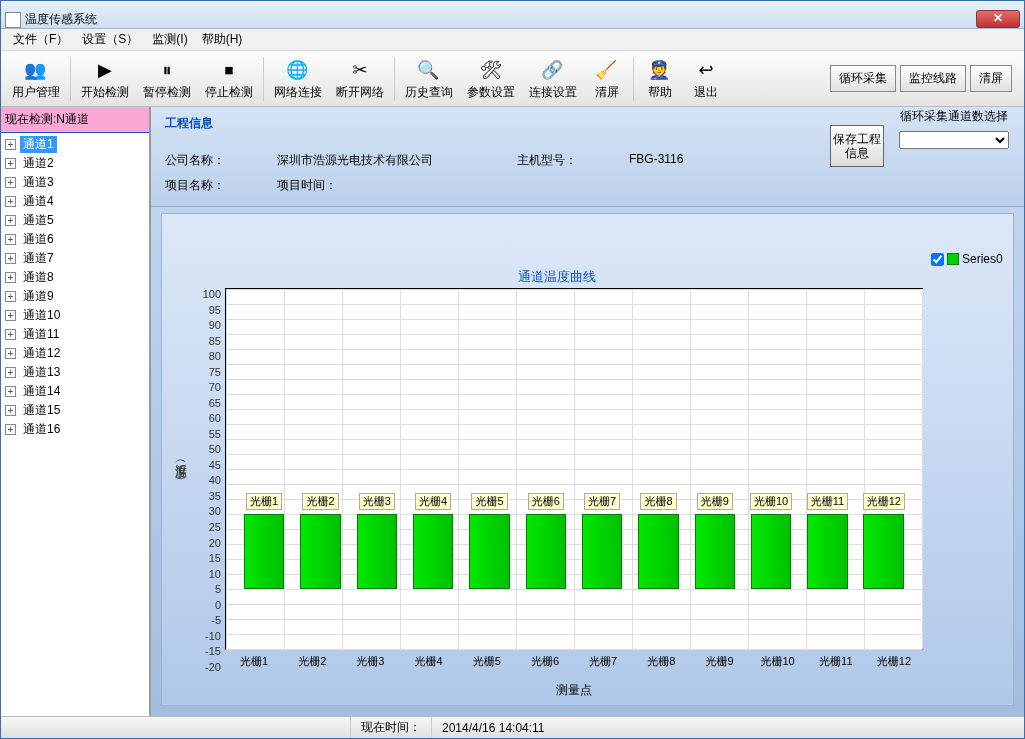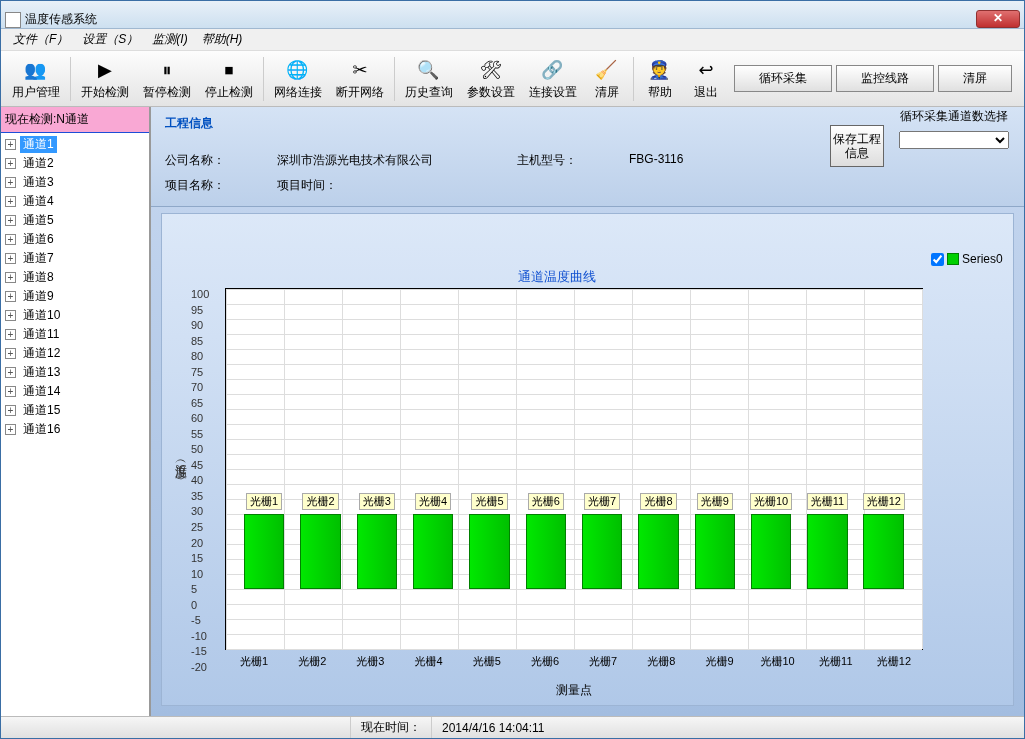--- a/index.html
+++ b/index.html
@@ -3,27 +3,27 @@
 <meta charset="utf-8">
 <style>
 * { box-sizing: border-box; margin: 0; padding: 0; font-family: "Microsoft YaHei", SimSun, sans-serif; font-size: 12px; }
 body { background: #fff; width: 1025px; height: 739px; overflow: hidden; }
 .window { border: 1px solid #3a6ea5; width: 1025px; height: 739px; display: flex; flex-direction: column; }
 .titlebar { height: 28px; background: linear-gradient(#e8f0f8,#cde0f0); display: flex; align-items: flex-end; padding: 0 4px; border-bottom: 1px solid #a0b8d0; }
 .titlebar .icon { width: 16px; height: 16px; margin-right: 4px; display:inline-block; border:1px solid #888; background:#fff; }
 .titlebar .title { flex:1; }
 .closebtn { width: 44px; height: 18px; background: linear-gradient(#e07070,#c03030); border:1px solid #903030; border-radius:3px; color:#fff; text-align:center; line-height:14px; font-weight:bold; cursor:pointer; }
 .menubar { height: 22px; background:#f0f0f0; display:flex; align-items:center; padding:0 6px; gap:2px; border-bottom:1px solid #ddd;}
-.menubar span { padding:2px 6px; cursor:pointer;font-style:italic; }
+.menubar span { padding:2px 6px; cursor:pointer; }
 .toolbar { height: 56px; background:linear-gradient(#fdfdfd,#e4e4e4); border-bottom:1px solid #bbb; display:flex; align-items:center; padding:0 4px;}
 .toolbtn { display:flex; flex-direction:column; align-items:center; justify-content:center; padding:2px 6px; cursor:pointer; border:1px solid transparent; min-width:46px;}
 .toolbtn .ticon{width:28px;height:28px;display:flex;align-items:center;justify-content:center;font-size:18px;}
 .toolsep{width:1px;height:44px;background:#ccc;margin:0 3px;}
 .rightbtns{margin-left:auto;display:flex;gap:4px;padding-right:8px;}
-.rbtn{padding:4px 24px;border:1px solid #888;background:linear-gradient(#fff,#e0e0e0);cursor:pointer;text-align:right;}
+.rbtn{padding:4px 8px;border:1px solid #888;background:linear-gradient(#fff,#e0e0e0);cursor:pointer;text-align:right;}
 .body{display:flex;flex:1;overflow:hidden;}
 .sidebar{width:150px;border-right:2px solid #999;display:flex;flex-direction:column;background:#fff;}
 .sidehead{padding:4px;background:#f9a8d4;border-bottom:1px solid #1d4ed8;}
 .tree{flex:1;overflow:auto;padding:2px;}
 .treenode{display:flex;align-items:center;padding:1px 2px;cursor:pointer;gap:4px;}
 .treenode .exp{width:11px;height:11px;border:1px solid #888;text-align:center;line-height:9px;font-size:10px;color:#555;}
 .treenode .lbl{padding:0 3px;}
 .treenode.sel .lbl{background:#3399ff;color:#fff;}
 .main{flex:1;background:linear-gradient(#c7d8f0,#a3bde0);display:flex;flex-direction:column;padding:0;}
 .infopanel{margin:0;padding:8px 14px;background:linear-gradient(#d5e3f5,#bcd0ea);border-bottom:1px solid #8fa8c8;position:relative;}
@@ -31,21 +31,21 @@
 .inforow{display:flex;gap:40px;padding:4px 0;font-size:15px;}
 .inforow .lab{width:72px;}
 .inforow .val{min-width:200px;}
 .savebtn{position:absolute;right:140px;top:18px;width:54px;height:42px;border:1px solid #666;background:linear-gradient(#fff,#ddd);cursor:pointer;text-align:center;padding-top:6px;line-height:14px;}
 .rightcorner{position:absolute;right:10px;top:1px;width:120px;text-align:center;}
 .rightcorner select{width:110px;margin-top:6px;}
 .chartwrap{flex:1;margin:6px 10px 10px 10px;background:linear-gradient(#dce8f8,#b0c8e8);border:1px solid #9cb4d4;padding:8px 10px 4px 10px;display:flex;}
 .chartleft{flex:1;display:flex;flex-direction:column;}
 .charttitle{text-align:center;color:#1050d0;padding:2px;font-size:13px;margin-top:44px;}
 .chartbody{flex:1;display:flex;}
-.yaxis{width:34px;display:flex;flex-direction:column;justify-content:space-between;align-items:flex-start;padding:0 4px 28px 0;}
+.yaxis{width:34px;display:flex;flex-direction:column;justify-content:space-between;align-items:flex-end;padding:0 4px 28px 0;}
 .yaxis span{font-size:11px;color:#333;}
 .ylabel{writing-mode:vertical-rl;text-align:center;padding-right:2px;font-size:12px;color:#333;}
 .plot{flex:1;position:relative;border:1px solid #000;background:#fff;}
 .grid{position:absolute;inset:0;}
 .gline{position:absolute;left:0;right:0;border-top:1px solid #ddd;}
 .gvline{position:absolute;top:0;bottom:0;border-left:1px solid #ddd;}
 .bars{position:absolute;inset:0;display:flex;align-items:flex-end;padding:0 10px;}
 .barcol{flex:1;display:flex;flex-direction:column;align-items:center;position:relative;height:100%;}
 .barlbl{position:absolute;background:#ffffcc;border:1px solid #aaa;padding:0 3px;font-size:11px;white-space:nowrap;}
 .bar{width:72%;background:linear-gradient(90deg,#00e800,#00c000);border:1px solid #008000;}

